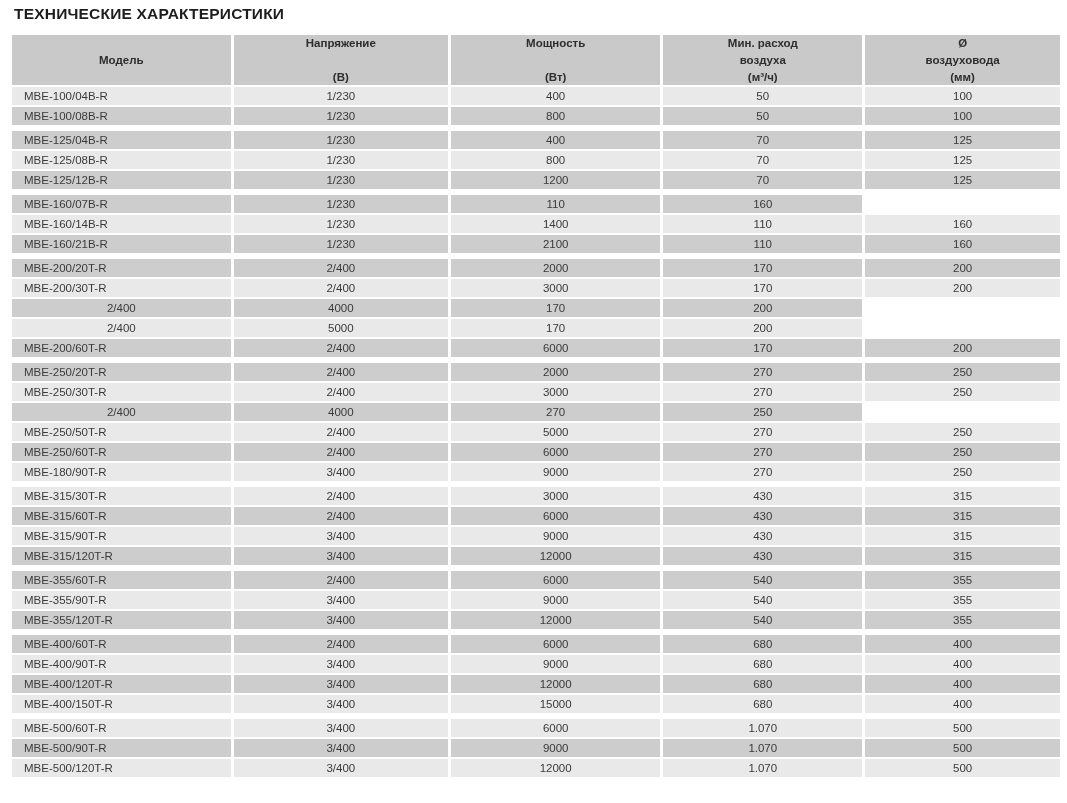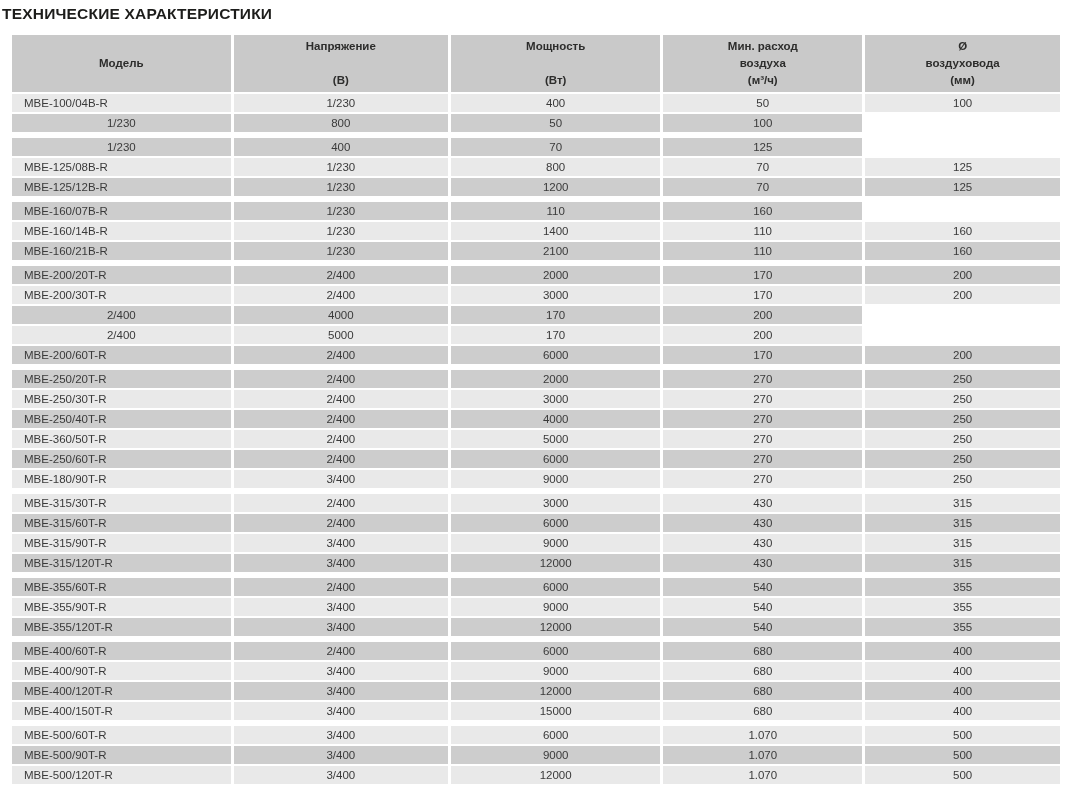--- a/index.html
+++ b/index.html
@@ -7,21 +7,21 @@
     padding: 0;
     background: #ffffff;
     width: 1067px;
     height: 803px;
     font-family: "Liberation Sans", "DejaVu Sans", sans-serif;
     overflow: hidden;
   }
   .page { position: relative; width: 1067px; height: 803px; }
   .title {
     position: absolute;
-    left: 2px;
+    left: 14px;
     top: 5px;
     margin: 0;
     font-size: 15.5px;
     font-weight: bold;
     letter-spacing: 0.2px;
     color: #1d1d1b;
   }
   .spec-table {
     position: absolute;
     left: 12px;
@@ -29,21 +29,21 @@
     width: 1048px;
   }
   .thead, .row {
     display: grid;
     grid-template-columns: 21.1fr 20.7fr 20.2fr 19.2fr 18.8fr;
     column-gap: 3px;
   }
   .thead { margin-bottom: 2px; }
   .hcell {
     background: #c9c9c9;
-    height: 57px;
+    height: 50px;
     box-sizing: border-box;
     display: flex;
     flex-direction: column;
     justify-content: center;
     font-weight: bold;
     font-size: 11.5px;
     color: #2d2d2c;
     text-align: center;
   }
   .hline { line-height: 17px; min-height: 17px; }
@@ -97,28 +97,30 @@
     <div class="tbody">
         <div class="group">
           <div class="row light">
             <div class="cell model">MBE-100/04B-R</div>
             <div class="cell">1/230</div>
             <div class="cell">400</div>
             <div class="cell">50</div>
             <div class="cell">100</div>
           </div>
           <div class="row dark">
+            <div class="cell model">MBE-100/08B-R</div>
             <div class="cell">1/230</div>
             <div class="cell">800</div>
             <div class="cell">50</div>
             <div class="cell">100</div>
           </div>
         </div>
         <div class="group">
           <div class="row dark">
+            <div class="cell model">MBE-125/04B-R</div>
             <div class="cell">1/230</div>
             <div class="cell">400</div>
             <div class="cell">70</div>
             <div class="cell">125</div>
           </div>
           <div class="row light">
             <div class="cell model">MBE-125/08B-R</div>
             <div class="cell">1/230</div>
             <div class="cell">800</div>
             <div class="cell">70</div>
@@ -198,28 +200,27 @@
             <div class="cell">250</div>
           </div>
           <div class="row light">
             <div class="cell model">MBE-250/30T-R</div>
             <div class="cell">2/400</div>
             <div class="cell">3000</div>
             <div class="cell">270</div>
             <div class="cell">250</div>
           </div>
           <div class="row dark">
-            <div class="cell model">MBE-250/40T-R</div>
             <div class="cell">2/400</div>
             <div class="cell">4000</div>
             <div class="cell">270</div>
             <div class="cell">250</div>
           </div>
           <div class="row light">
-            <div class="cell model">MBE-360/50T-R</div>
+            <div class="cell model">MBE-250/50T-R</div>
             <div class="cell">2/400</div>
             <div class="cell">5000</div>
             <div class="cell">270</div>
             <div class="cell">250</div>
           </div>
           <div class="row dark">
             <div class="cell model">MBE-250/60T-R</div>
             <div class="cell">2/400</div>
             <div class="cell">6000</div>
             <div class="cell">270</div>

